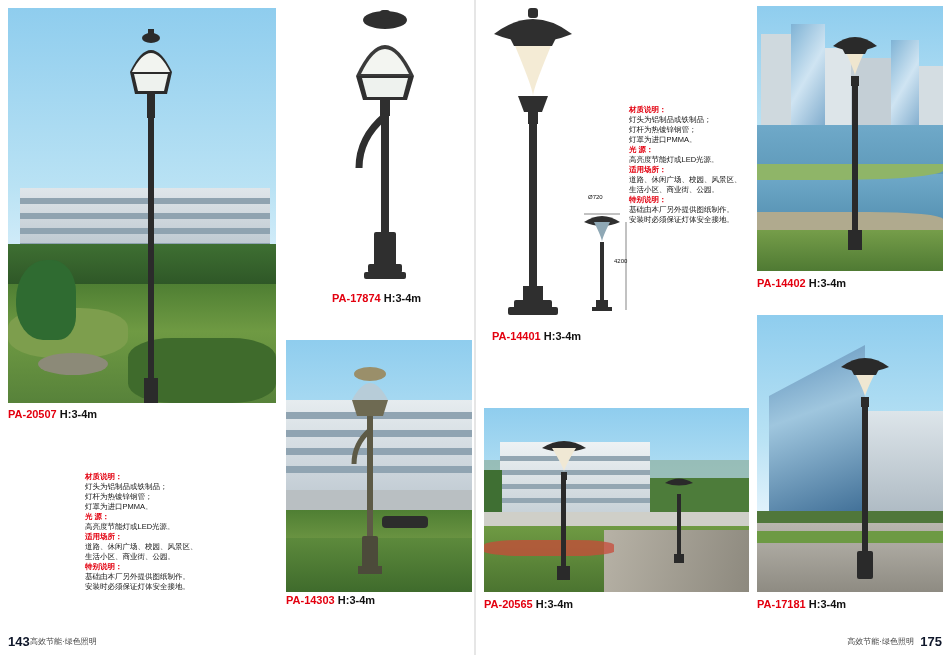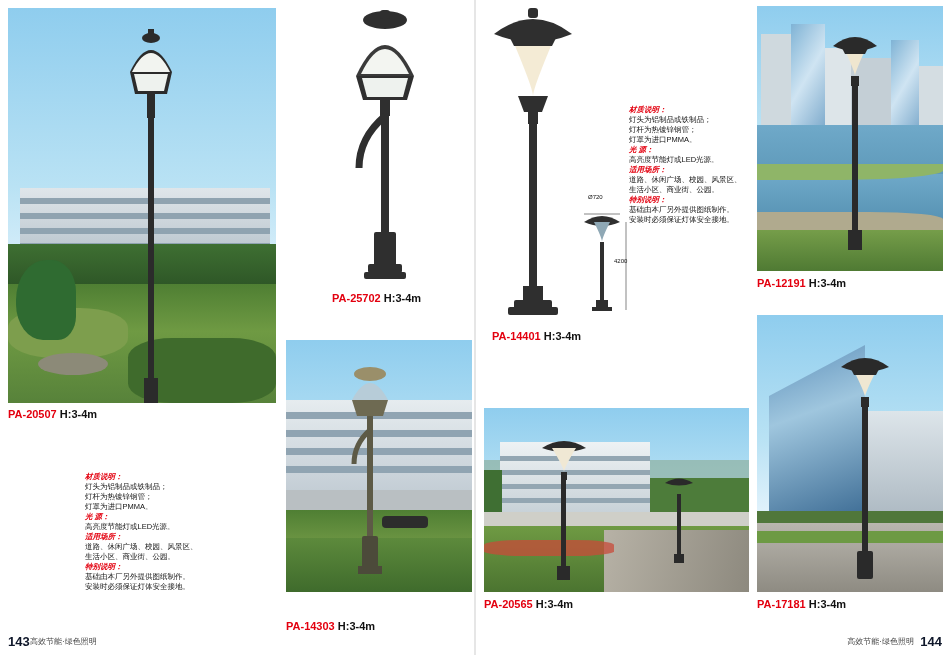--- a/index.html
+++ b/index.html
@@ -24,21 +24,21 @@
 
   
   .lamp{position:absolute;}
 
   
   .cap{position:absolute;font-size:11px;font-weight:bold;color:#111;white-space:nowrap;}
   .cap .code{color:#e3000f;}
 
   
   .spec{position:absolute;font-size:7.5px;line-height:10px;color:#111;width:150px;}
-  .spec .h{color:#e3000f;font-weight:bold;font-style:italic;}
+  .spec .h{color:#e3000f;font-weight:bold;}
   .spec div{white-space:nowrap;}
 
   
   .pnum{position:absolute;bottom:6px;font-size:13px;font-weight:bold;color:#0f172a;}
   .ftxt{position:absolute;bottom:8px;font-size:8px;color:#444;}
 
   
   .dim{position:absolute;font-size:6px;color:#111;}
 </style>
 </head>
@@ -109,21 +109,21 @@
       <path d="M32 72 h46 l-5 19 h-36 z" fill="#eef2ee"></path>
       <rect x="50" y="94" width="10" height="16" fill="#2f2f2f"></rect>
       <path d="M55 110 q-26 22 -26 52" stroke="#2f2f2f" stroke-width="7" fill="none"></path>
       <rect x="51" y="110" width="8" height="120" fill="#2f2f2f"></rect>
       <rect x="44" y="226" width="22" height="36" rx="2" fill="#2f2f2f"></rect>
       <rect x="38" y="258" width="34" height="9" rx="2" fill="#2f2f2f"></rect>
       <rect x="34" y="266" width="42" height="7" rx="2" fill="#2f2f2f"></rect>
     </svg>
   </div>
   <div class="cap" style="left:332px;top:292px;">
-    <span class="code">PA-25702</span>
+    <span class="code">PA-17874</span>
     <span>H:3-4m</span>
   </div>
 
   <div class="photo" style="left:286px;top:340px;width:186px;height:252px;">
     <div class="sky"></div>
     <div class="bldg" style="left:0;top:60px;width:186px;height:95px;background:linear-gradient(#e6ecef,#c2ccd4);"></div>
     <div class="bldg" style="left:0;top:72px;width:186px;height:7px;background:#90a4b2;"></div>
     <div class="bldg" style="left:0;top:90px;width:186px;height:7px;background:#90a4b2;"></div>
     <div class="bldg" style="left:0;top:108px;width:186px;height:7px;background:#90a4b2;"></div>
     <div class="bldg" style="left:0;top:126px;width:186px;height:7px;background:#90a4b2;"></div>
@@ -137,21 +137,21 @@
         <path d="M14 42 q18 -34 36 0 z" fill="#b7ccd8"></path>
         <path d="M14 42 h36 l-5 16 h-26 z" fill="#6e6a52"></path>
         <rect x="29" y="58" width="6" height="14" fill="#5d5a46"></rect>
         <path d="M32 72 q-16 14 -16 34" stroke="#5d5a46" stroke-width="5" fill="none"></path>
         <rect x="29" y="72" width="6" height="110" fill="#5d5a46"></rect>
         <rect x="24" y="178" width="16" height="34" rx="2" fill="#4c4a3a"></rect>
         <rect x="20" y="208" width="24" height="8" fill="#4c4a3a"></rect>
       </svg>
     </div>
   </div>
-  <div class="cap" style="left:286px;top:620px;">
+  <div class="cap" style="left:286px;top:594px;">
     <span class="code">PA-14303</span>
     <span>H:3-4m</span>
   </div>
 
   <div class="lamp" style="left:478px;top:4px;width:110px;height:320px;">
     <svg width="110" height="320" viewBox="0 0 110 320">
       <path d="M16 30 q39 -30 78 0 q-39 16 -78 0 z" fill="#2f2f2f"></path>
       <rect x="50" y="4" width="10" height="10" rx="3" fill="#2f2f2f"></rect>
       <path d="M32 30 q23 54 23 62 q0 -8 23 -62 z" fill="#f3ead3" opacity="0.95"></path>
       <path d="M30 30 h50 l-6 12 h-38 z" fill="#2f2f2f"></path>
@@ -216,21 +216,21 @@
         <path d="M8 26 q22 -18 44 0 q-22 10 -44 0 z" fill="#2a2a2a"></path>
         <path d="M18 26 q12 26 12 30 q0 -4 12 -30 z" fill="#efe6cf"></path>
         <path d="M16 26 h28 l-4 8 h-20 z" fill="#2a2a2a"></path>
         <rect x="26" y="56" width="8" height="10" fill="#2a2a2a"></rect>
         <rect x="27" y="64" width="6" height="150" fill="#2a2a2a"></rect>
         <rect x="23" y="210" width="14" height="20" fill="#2a2a2a"></rect>
       </svg>
     </div>
   </div>
   <div class="cap" style="left:757px;top:277px;">
-    <span class="code">PA-12191</span>
+    <span class="code">PA-14402</span>
     <span>H:3-4m</span>
   </div>
 
   <div class="photo" style="left:484px;top:408px;width:265px;height:184px;">
     <div class="sky"></div>
     <div style="position:absolute;left:0;top:52px;width:265px;height:22px;background:#8fb0a0;opacity:.7;"></div>
     <div class="bldg" style="left:16px;top:34px;width:150px;height:72px;background:linear-gradient(#eef2f4,#c7d1d7);"></div>
     <div class="bldg" style="left:16px;top:48px;width:150px;height:5px;background:#93a6b2;"></div>
     <div class="bldg" style="left:16px;top:62px;width:150px;height:5px;background:#93a6b2;"></div>
     <div class="bldg" style="left:16px;top:76px;width:150px;height:5px;background:#93a6b2;"></div>
@@ -282,15 +282,15 @@
     </div>
   </div>
   <div class="cap" style="left:757px;top:598px;">
     <span class="code">PA-17181</span>
     <span>H:3-4m</span>
   </div>
 
   <div class="pnum" style="left:8px;">143</div>
   <div class="ftxt" style="left:30px;">高效节能·绿色照明</div>
   <div class="ftxt" style="right:36px;">高效节能·绿色照明</div>
-  <div class="pnum" style="right:8px;">144</div>
+  <div class="pnum" style="right:8px;">175</div>
 
 </div>
 
 </body></html>

